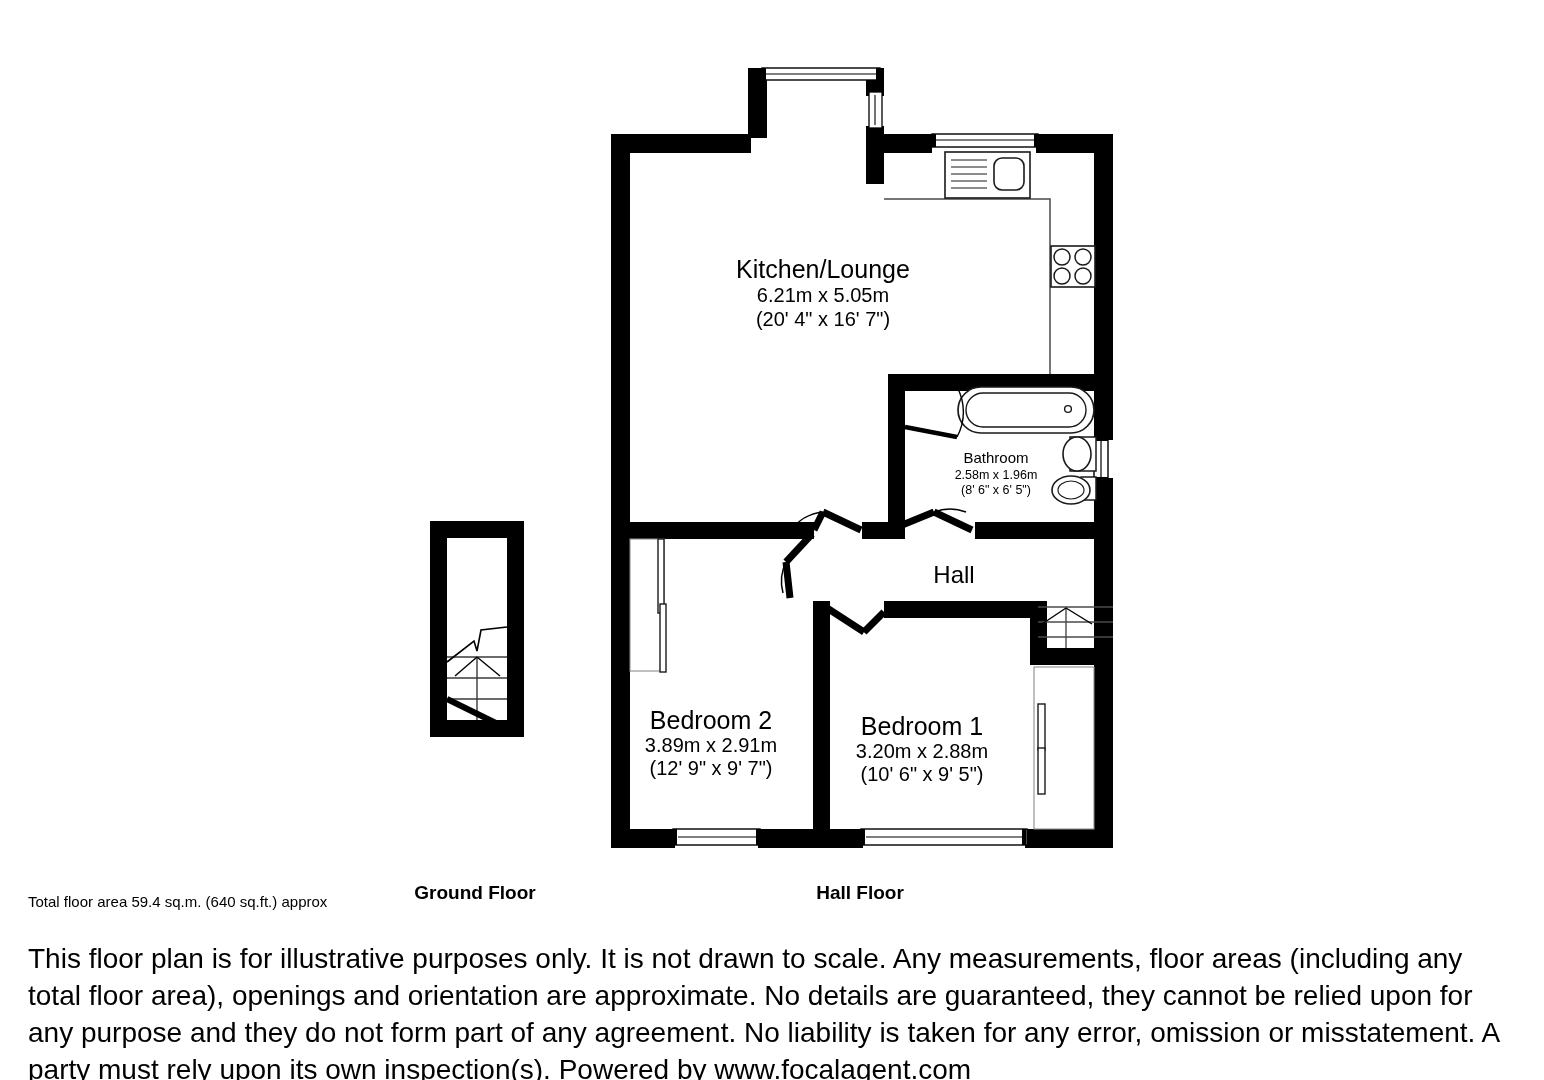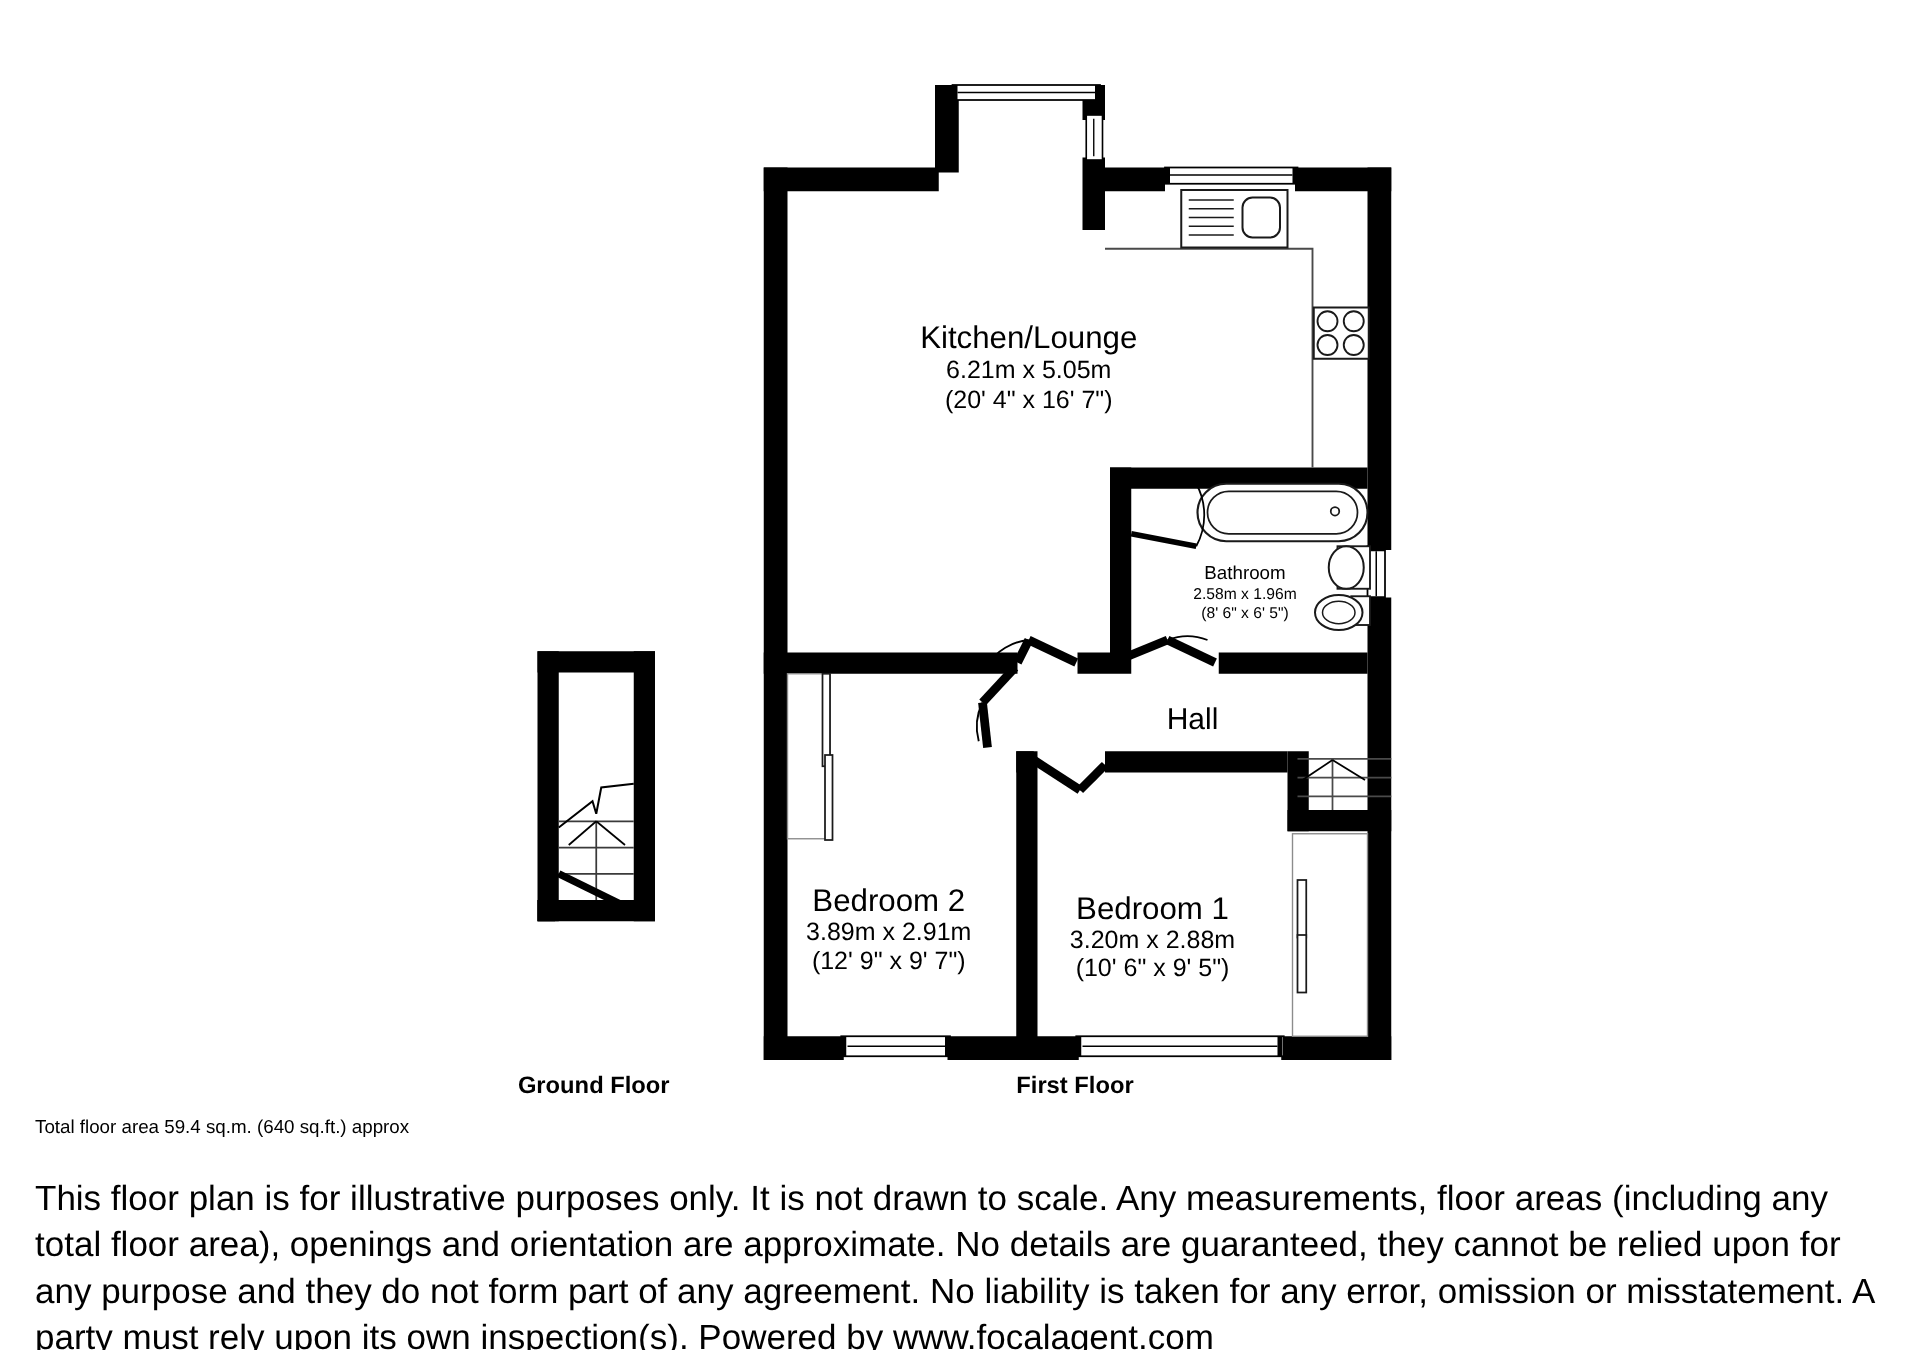--- a/index.html
+++ b/index.html
@@ -26,20 +26,21 @@
   }
 
   .floor-caption {
     position: absolute;
     font-family: "Liberation Sans", sans-serif;
     font-weight: bold;
     font-size: 19px;
     color: #000;
     text-align: center;
     white-space: nowrap;
+    margin-top: 24px;
   }
   #caption-ground { left: 330px; top: 858px; width: 290px; }
   #caption-first  { left: 715px; top: 858px; width: 290px; }
 
   #total-area {
     position: absolute;
     left: 28px;
     top: 893px;
     font-size: 15px;
     line-height: 1.2;
@@ -318,17 +319,17 @@
       <text class="room-label room-name-lg" x="922" y="735">Bedroom 1</text>
       <text class="room-label room-dim-lg" x="922" y="758">3.20m x 2.88m</text>
       <text class="room-label room-dim-lg" x="922" y="781">(10' 6" x 9' 5")</text>
     </g>
 
   </g>
 </svg>
 
 <div class="floor-caption" id="caption-ground">Ground Floor</div>
 
-<div class="floor-caption" id="caption-first">First Floor</div>
+<div class="floor-caption" id="caption-first">Hall Floor</div>
 
 <div id="total-area">Total floor area 59.4 sq.m. (640 sq.ft.) approx</div>
 
 <div id="disclaimer">This floor plan is for illustrative purposes only. It is not drawn to scale. Any measurements, floor areas (including any total floor area), openings and orientation are approximate. No details are guaranteed, they cannot be relied upon for any purpose and they do not form part of any agreement. No liability is taken for any error, omission or misstatement. A party must rely upon its own inspection(s). Powered by www.focalagent.com</div>
 
 </body></html>

